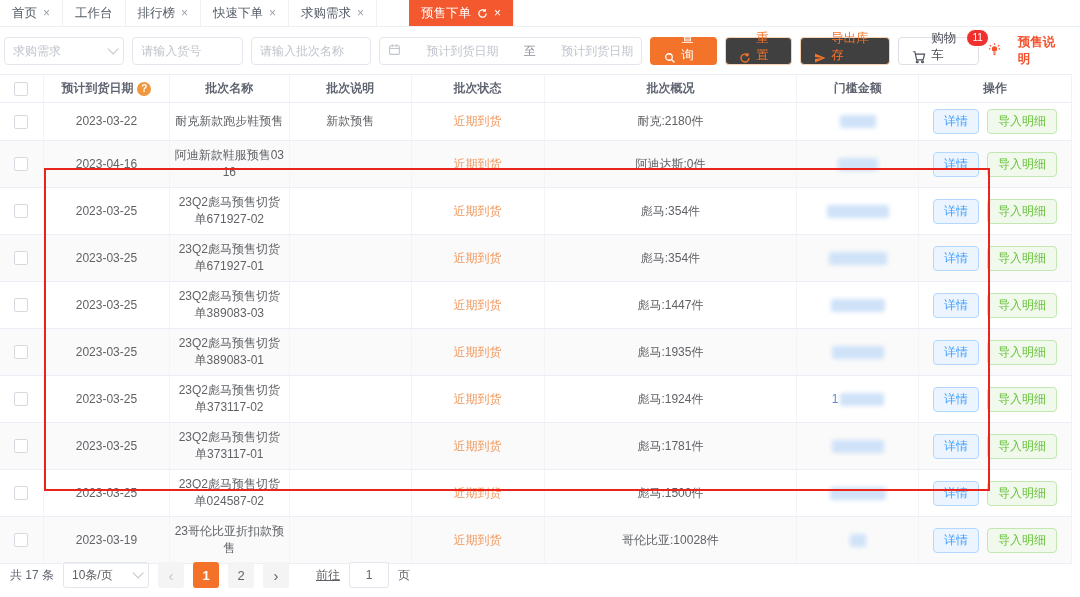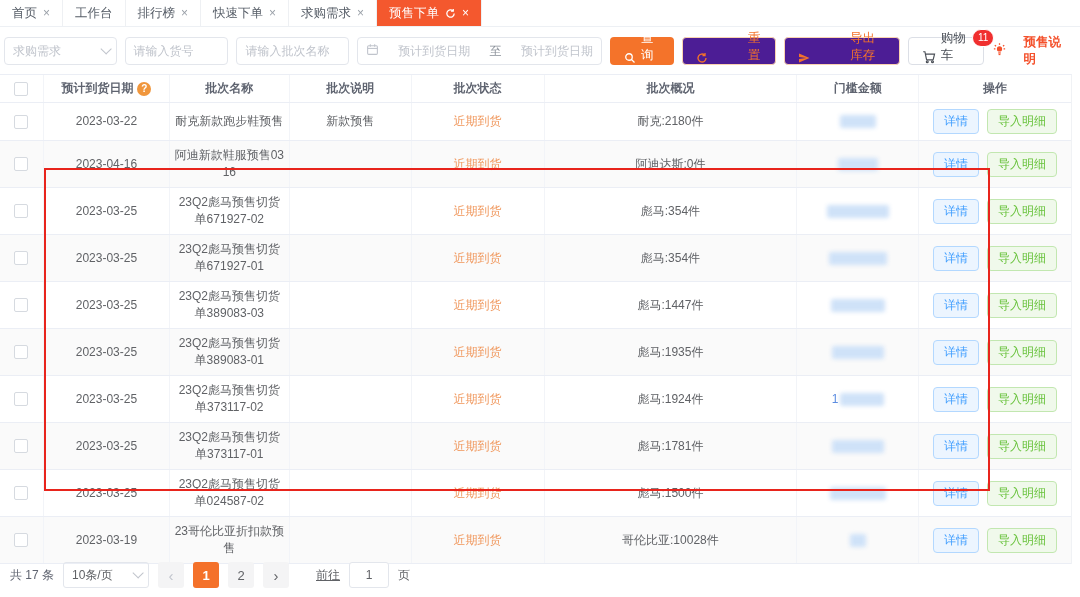--- a/index.html
+++ b/index.html
@@ -6,41 +6,41 @@
   html,body { width:1080px; height:597px; background:#fff; overflow:hidden;
     font-family:"Liberation Sans","DejaVu Sans",sans-serif; font-size:12px; color:#606266; }
   .app { position:relative; width:1080px; height:597px; }
 
   
   .tabbar { display:flex; height:27px; align-items:stretch; background:#fff;
     border-bottom:1px solid #edf0f4; }
   .tab { display:flex; align-items:center; gap:6px; padding:0 12px;
     border-right:1px solid #eef0f3; color:#555c66; font-size:12.5px; cursor:pointer; }
   .tab .close { color:#9aa0a8; font-size:12px; line-height:1; }
-  .tab.active { background:#f4582e; color:#fff; }
+  .tab.active { background:#f4582e; color:#fff;margin-left:32px; }
   .tab.active .close { color:#fff; }
   .tab .refresh svg { display:block; }
 
   
   .filterbar { display:flex; align-items:center; gap:8px; padding:7px 4px 6px 4px; }
   .ctl { height:28px; border:1px solid #e3e6ec; border-radius:4px; background:#fff;
     display:flex; align-items:center; padding:0 8px; color:#c0c4cc; }
   .ctl .ph { flex:1; }
   .sel-brand { width:128px; }
   .inp-itemno { width:118px; }
   .inp-batch { width:128px; }
   .date-range { width:282px; gap:6px; justify-content:space-between; }
   .date-range .zhi { color:#8a9099; }
   .caret { width:8px; height:8px; border-right:1px solid #c0c4cc; border-bottom:1px solid #c0c4cc;
     transform:rotate(45deg) translateY(-3px); }
   .btn { height:28px; border-radius:4px; display:inline-flex; align-items:flex-end; gap:5px;
     padding:0 13px; cursor:pointer; border:1px solid transparent; font-size:12.5px; }
   .btn svg { display:block; }
   .btn-query { background:#f4732a; color:#fff; }
-  .btn-plain { background:#4c1d95; border-color:#fad2b0; color:#f4732a;gap:40px; }
+  .btn-plain { background:#404040; border-color:#fad2b0; color:#f4732a; }
   .btn-cart { background:#fff; border-color:#dcdfe6; color:#4a4f57; position:relative; }
   .badge { position:absolute; top:-9px; right:-11px; background:#f02f2f; color:#fff;
     font-size:10px; line-height:1; padding:3px 5px; border-radius:9px; border:1px solid #fff; }
   .note-link { margin-left:auto; margin-right:14px; display:flex; align-items:center; gap:16px;
     color:#f4512c; font-weight:bold; cursor:pointer; font-size:12.5px; }
 
   
   .table { width:1072px; border-top:1px solid #ebeef5; border-right:1px solid #f0f2f5; }
   .trow { display:flex; align-items:stretch; border-bottom:1px solid #ebeef5; background:#fff; }
   .trow.striped { background:#fafafa; }

